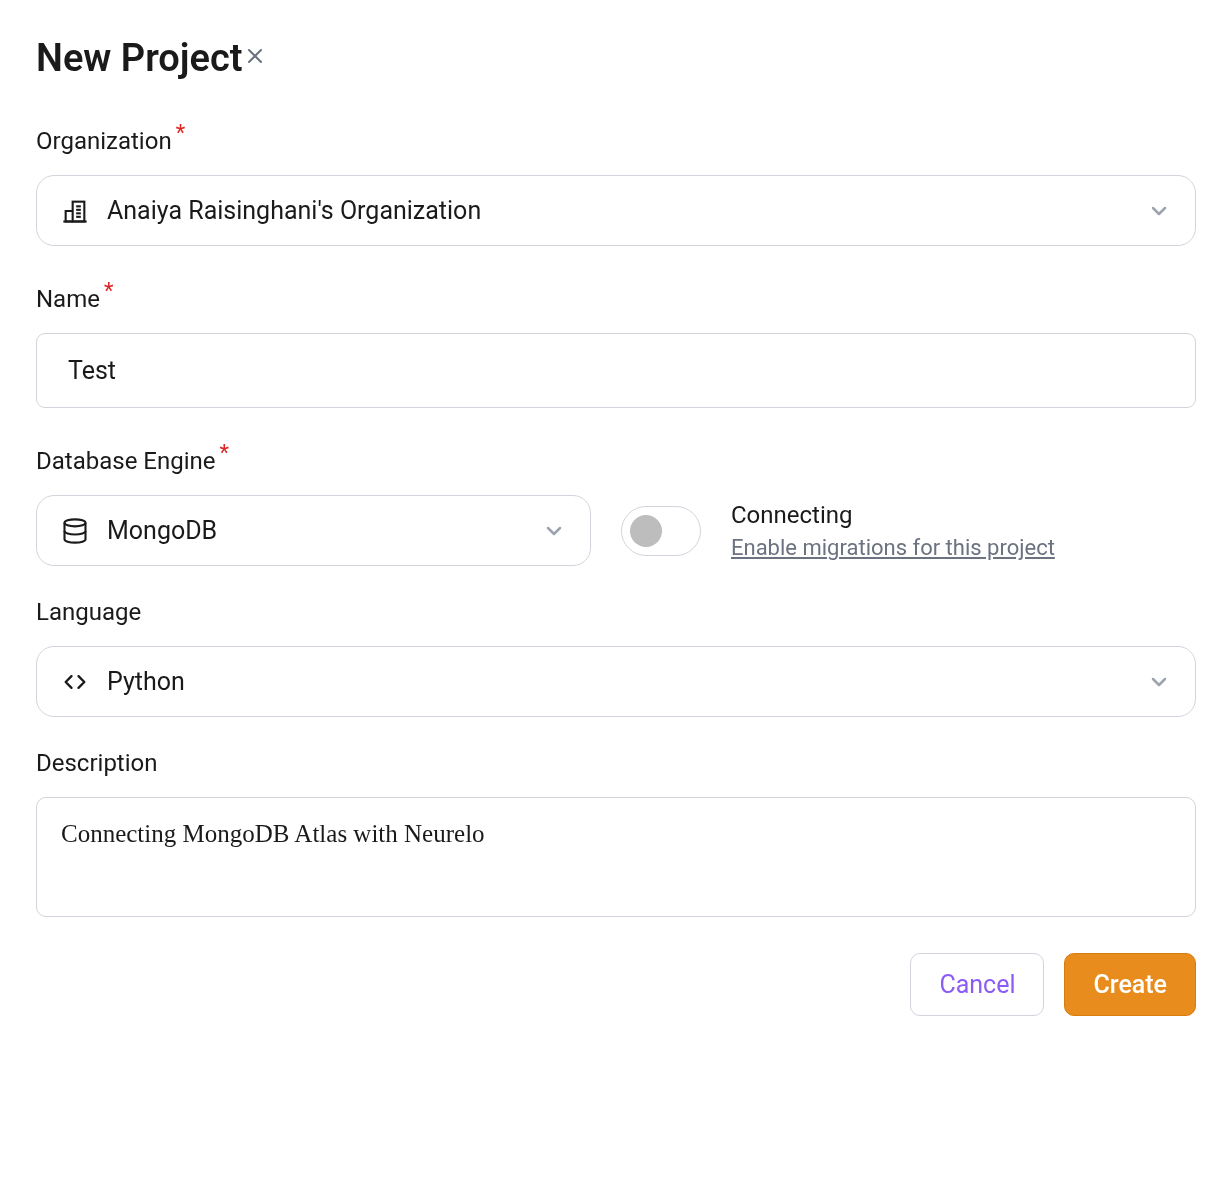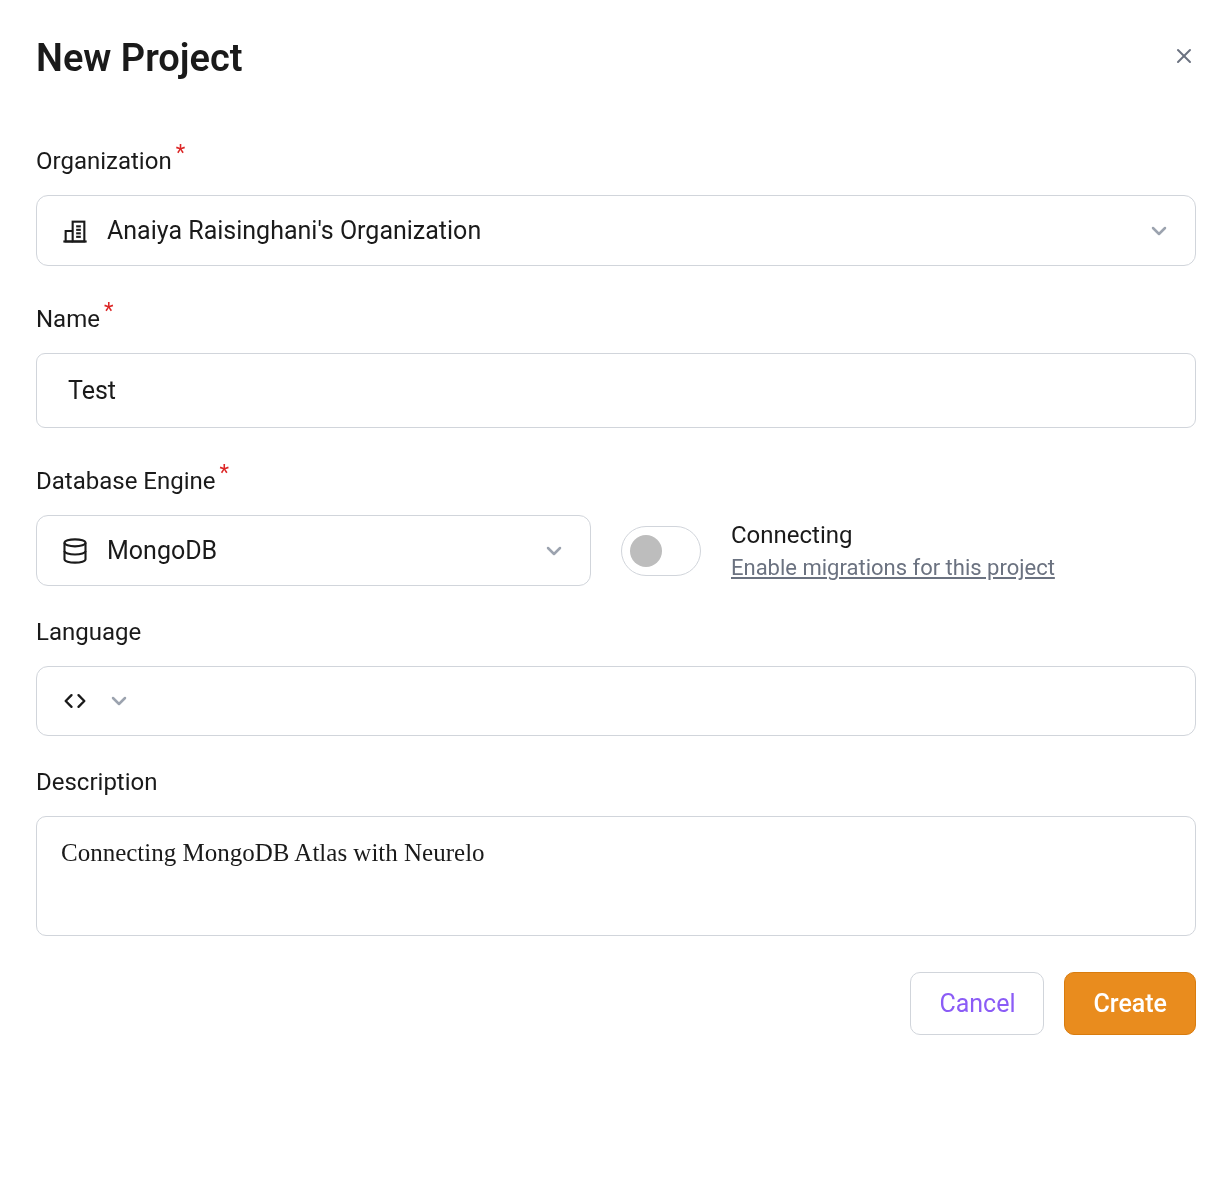--- a/index.html
+++ b/index.html
@@ -9,23 +9,22 @@
     }
     body {
       font-family: -apple-system, BlinkMacSystemFont, "Segoe UI", Roboto, Helvetica, Arial, sans-serif;
       background: #ffffff;
       color: #1a1a1a;
       padding: 36px;
       width: 1232px;
     }
     .dialog-header {
       display: flex;
-      justify-content: space-between;
       align-items: center;
-      margin-bottom: 60px;
+      margin-bottom: 40px;
     }
     .dialog-title {
       font-size: 38px;
       font-weight: 600;
       color: #1a1a1a;
     }
     .close-icon {
       width: 24px;
       height: 24px;
       cursor: pointer;
@@ -45,21 +44,21 @@
       color: #dc2626;
       font-size: 22px;
       vertical-align: super;
       margin-left: 4px;
     }
     .select-field {
       display: flex;
       align-items: center;
       width: 100%;
       border: 1px solid #d1d5db;
-      border-radius: 12px;
+      border-radius: 18px;
       padding: 20px 24px;
       font-size: 25px;
       color: #1a1a1a;
       cursor: pointer;
       background: #ffffff;
     }
     .select-field .field-icon {
       width: 28px;
       height: 28px;
       margin-right: 18px;
@@ -230,20 +229,21 @@
   </div>
 </div>
 
 <div class="form-group">
   <label class="form-label">Language</label>
   <div class="select-field">
     <svg class="field-icon" viewBox="0 0 24 24" fill="none" stroke="#1a1a1a" stroke-width="2" stroke-linecap="round" stroke-linejoin="round">
       <polyline points="9 7 4 12 9 17"></polyline>
       <polyline points="15 7 20 12 15 17"></polyline>
     </svg>
+    <span class="field-value">Python</span>
     <svg class="chevron-icon" viewBox="0 0 24 24" fill="none" stroke="currentColor" stroke-width="2.5" stroke-linecap="round" stroke-linejoin="round">
       <polyline points="6 9 12 15 18 9"></polyline>
     </svg>
   </div>
 </div>
 
 <div class="form-group">
   <label class="form-label">Description</label>
   <textarea class="textarea-input" style="">Connecting MongoDB Atlas with Neurelo</textarea>
 </div>

